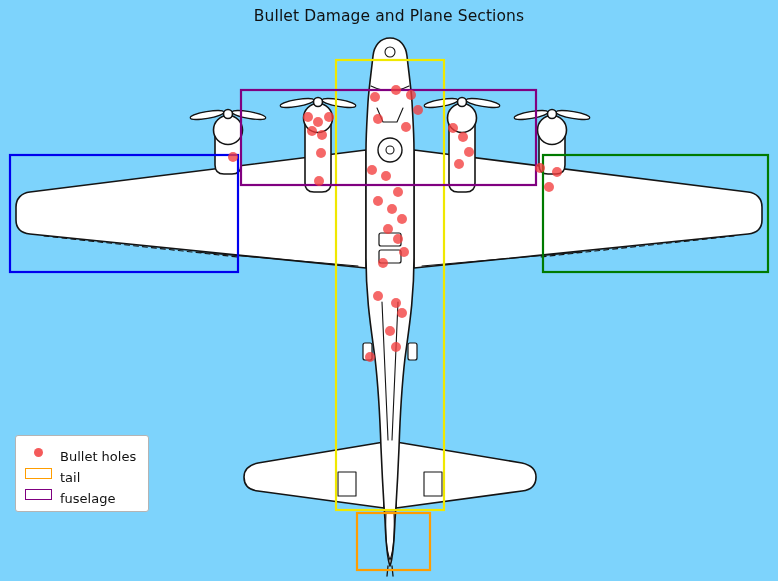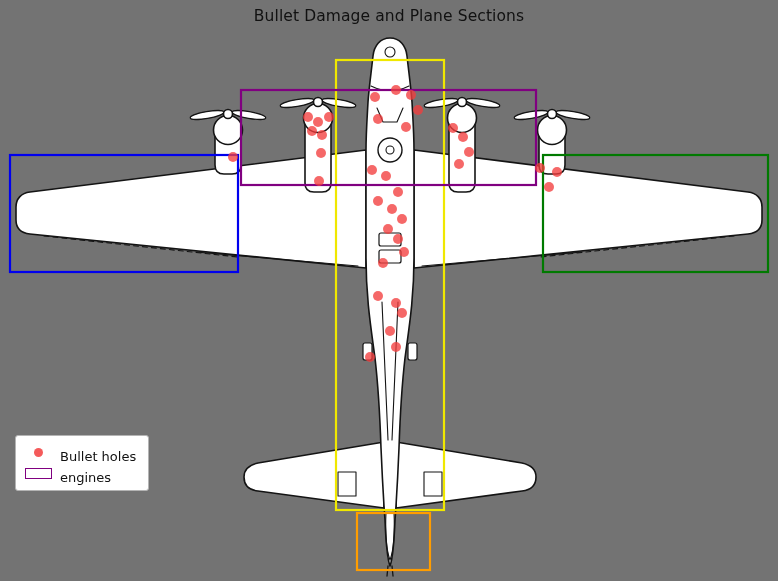--- a/index.html
+++ b/index.html
@@ -1,17 +1,17 @@
 <!DOCTYPE html>
 <html><head>
 <meta charset="utf-8">
 <style>
   html,body{margin:0;padding:0;background:#ffffff;}
   .figure{
-    position:relative;width:778px;height:581px;background:#737373;
+    position:relative;width:778px;height:581px;background:#7dd3fc;
     font-family:"DejaVu Sans","Liberation Sans",sans-serif;overflow:hidden;
   }
   .fig-title{
     position:absolute;top:7px;left:0;right:0;text-align:center;
     font-size:15.5px;color:#111;letter-spacing:.1px;
   }
   svg{position:absolute;top:0;left:0;}
   .legend{
     position:absolute;left:15px;top:435px;background:#fff;
     border:1px solid #b4b4b4;border-radius:3px;padding:6px 12px 6px 9px;
@@ -149,20 +149,26 @@
   <div class="legend">
     <div id="legend-items">
         <div class="legend-row">
           <span class="marker-wrap">
             <span class="marker-dot" style="background: rgb(242, 61, 61);"></span>
           </span>
           <span class="legend-label">Bullet holes</span>
         </div>
         <div class="legend-row">
           <span class="marker-wrap">
+            <span class="marker-rect" style="border-color: rgb(255, 157, 0);"></span>
+          </span>
+          <span class="legend-label">tail</span>
+        </div>
+        <div class="legend-row">
+          <span class="marker-wrap">
             <span class="marker-rect" style="border-color: rgb(128, 0, 128);"></span>
           </span>
-          <span class="legend-label">engines</span>
+          <span class="legend-label">fuselage</span>
         </div>
       </div>
   </div>
 
 </div>
 
 </body></html>

